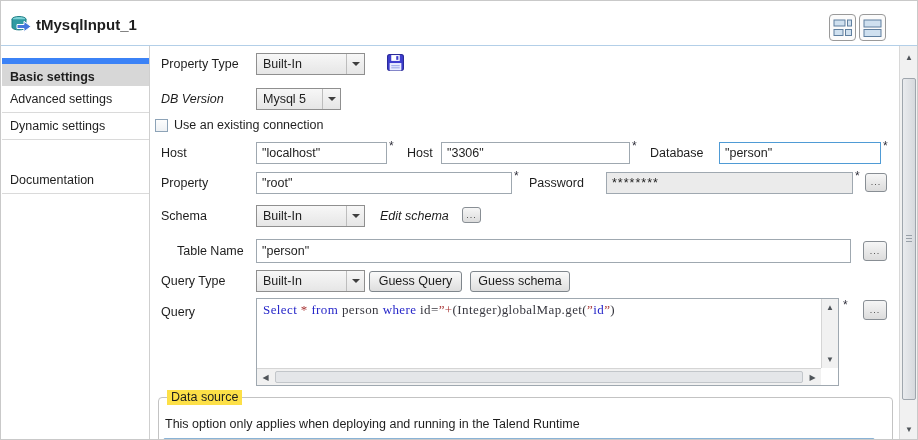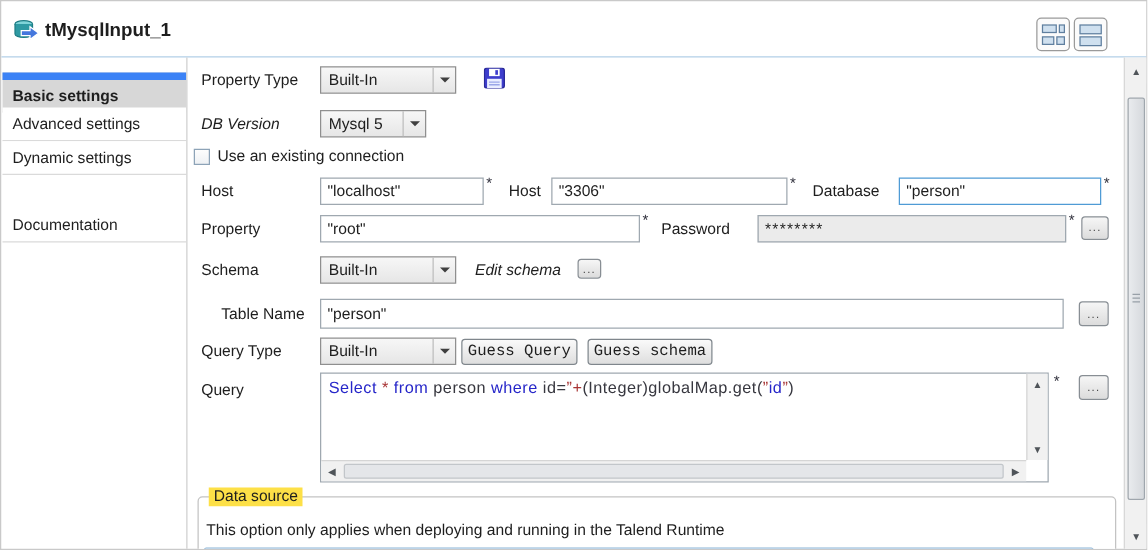--- a/index.html
+++ b/index.html
@@ -13,32 +13,32 @@
   .field.focus{border:1px solid #4f9bd5;}
   .field.disabled{background:#ebebeb;}
   .combo{position:absolute;border:1px solid #8f8f8f;background:linear-gradient(#f7f7f7,#e6e6e6);
          box-sizing:border-box;padding:2px 22px 14px 6px;line-height:16px;white-space:nowrap;}
   .combo .arrow{position:absolute;right:0;top:0;bottom:0;width:17px;border-left:1px solid #bdbdbd;
          display:flex;align-items:center;justify-content:center;}
   .combo .arrow::before{content:"";border-left:4px solid transparent;border-right:4px solid transparent;
          border-top:4px solid #3f3f3f;}
   .btn{position:absolute;border:1px solid #7f868c;border-radius:3px;
        background:linear-gradient(#fafafa,#dedede);text-align:center;box-sizing:border-box;
-       line-height:19px;font-family:Liberation Mono, monospace;}
+       line-height:19px;}
   .mini-btn{position:absolute;border:1px solid #888e94;border-radius:3px;
        background:linear-gradient(#f6f6f6,#dcdcdc);box-sizing:border-box;text-align:center;
        font-size:9px;line-height:13px;letter-spacing:1px;color:#444;}
   .ast{position:absolute;font-size:12px;color:#30303c;}
   .side-item{position:absolute;left:1px;width:147px;height:27px;line-height:26px;padding-left:8px;
        border-bottom:1px solid #dadada;box-sizing:border-box;background:#fff;}
   .side-item.active{background:#d7d7d7;font-weight:bold;}
   .checkbox{position:absolute;width:13px;height:13px;border:1px solid #8da3b7;
        background:linear-gradient(#fdfdfd,#eef1f4);box-sizing:border-box;}
   .q-code{position:absolute;left:6px;top:3px;right:24px;white-space:pre;
-       font-family:Liberation Sans, sans-serif;font-size:13px;letter-spacing:0.4px;}
+       font-family:Liberation Serif, serif;font-size:13px;letter-spacing:0.4px;}
   .q-kw{color:#2626c9;} .q-sym{color:#a83434;} .q-pl{color:#37373f;}
   .sb-track{background:#f1f1f1;}
   .sb-btn{position:absolute;display:flex;align-items:center;justify-content:center;
        font-size:8px;color:#4f5459;background:#f1f1f1;}
   .sb-thumb{position:absolute;background:linear-gradient(90deg,#e9ebee,#d6d9dd);
        border:1px solid #9fa6ad;border-radius:2px;box-sizing:border-box;}
   .grip{position:absolute;left:3px;right:3px;height:1px;background:#98a0a8;}
   .groupbox{position:absolute;border:1px solid #c3c3c3;border-radius:4px;background:#fff;}
   .legend{position:absolute;top:-8px;left:8px;background:#fde047;padding:0 4px;line-height:15px;}
 </style>

